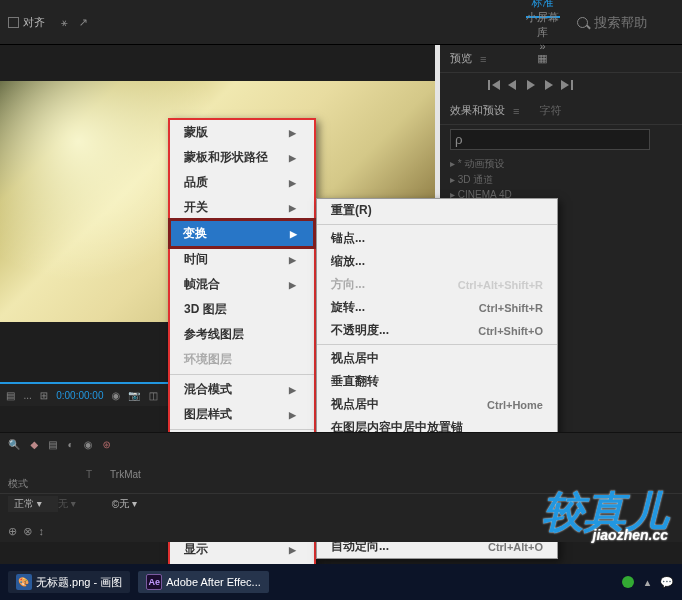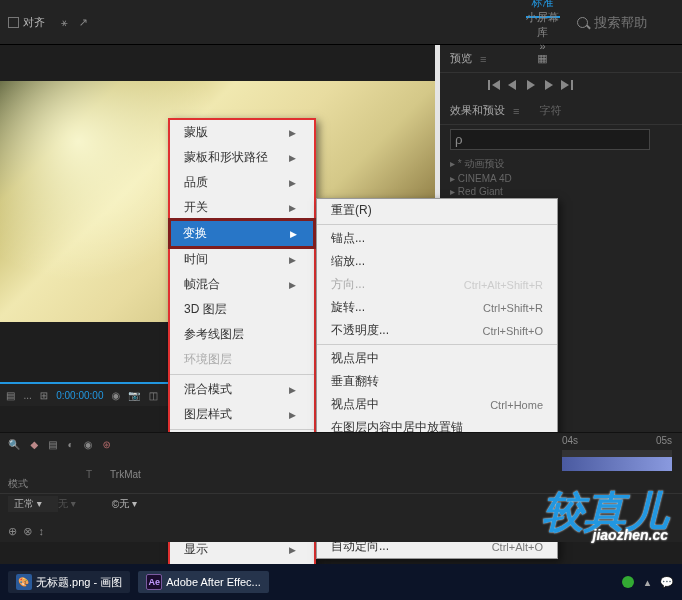--- a/index.html
+++ b/index.html
@@ -33,21 +33,21 @@
 .transport { display:flex; gap:4px; padding:6px 10px; justify-content:flex-start; padding-left:48px; }
 .transport svg { fill:#888; }
 .effects-panel input { width:200px; background:#1a1a1a; border:1px solid #444; color:#888; padding:2px 4px; margin:4px 10px; }
 .effect-list { padding:2px 10px 8px; }
 .effect-list div { padding:1px 0; color:#666; font-size:10px; }
 .effect-list .arrow::before { content:"▸ "; color:#666; }
 .effect-sub { padding-left:28px !important; }
 
 .context-menu { position:absolute; background:#f0f0f0; color:#333; box-shadow:3px 3px 8px rgba(0,0,0,0.5); font-size:12px; border:1px solid #999; }
 .menu1 { left:168px; top:118px; width:148px; border:2px solid #e03030; }
-.context-menu .item { padding:4px 18px 4px 14px; display:flex; justify-content:space-between; align-items:center; }
+.context-menu .item { padding:4px 18px 4px 14px; display:flex; justify-content:space-between; align-items:center;font-weight:bold; }
 .context-menu .item .arrow { color:#666; font-size:9px; }
 .context-menu .disabled { color:#aaa; }
 .context-menu .sep { height:1px; background:#ccc; margin:2px 0; }
 .context-menu .selected { background:#2876c7; color:#fff; border:3px solid #7f1d1d; margin:-2px; padding:4px 16px 4px 12px; position:relative; z-index:2; }
 .context-menu .selected .arrow { color:#fff; }
 
 .menu2 { left:316px; top:198px; width:242px; }
 .menu2 .item { padding:3px 14px; }
 .menu2 .shortcut { color:#777; font-size:11px; }
 .menu2 .highlighted { border:2px solid #e03030; margin:-2px 0; padding:3px 12px; }
@@ -142,20 +142,21 @@
     </div>
     <div class="panel-header">
       <span>效果和预设</span>
       <span class="menu-icon">≡</span>
       <span class="sub">字符</span>
     </div>
     <div class="effects-panel">
       <input value="ρ" placeholder="效果和预设" style="">
       <div class="effect-list">
         <div class="arrow">* 动画预设</div>
+        <div class="arrow">3D 通道</div>
         <div class="arrow">CINEMA 4D</div>
         <div class="arrow">Red Giant</div>
         <div class="effect-sub">图像</div>
         <div class="effect-sub">Aperture</div>
       </div>
     </div>
   </div>
 </div>
 
 <div class="context-menu menu1" id="menu1">
@@ -309,28 +310,20 @@
     <span>模式</span>
     <span style="color:#666;">T</span>
     <span>TrkMat</span>
   </div>
   <div class="track-row">
     <span class="mode-select"><span>正常</span> ▾</span>
     <span style="color:#555;"><span>无</span> ▾</span>
     <span class="lock">©</span>
     <span><span>无</span> ▾</span>
   </div>
-  <div class="timeline-ruler">
-    <div class="ruler-ticks">
-      <span>04s</span>
-      <span>05s</span>
-    </div>
-    <div class="slider-track"></div>
-    <div class="playhead"></div>
-  </div>
   <div class="timeline-bottom">
     <span>⊕</span>
     <span>⊗</span>
     <span>↕</span>
   </div>
 </div>
 
 <div class="watermark">
   <span>较真儿</span>
   <span class="sub">jiaozhen.cc</span>

